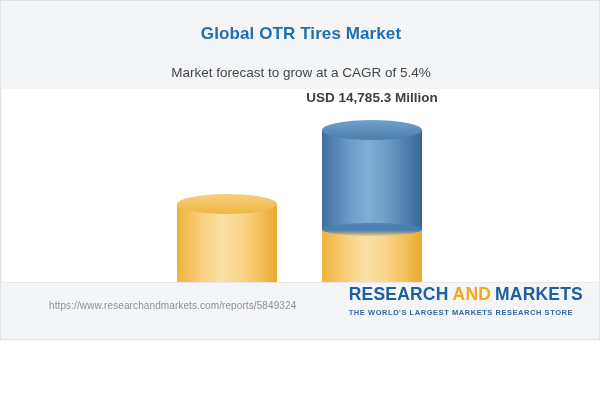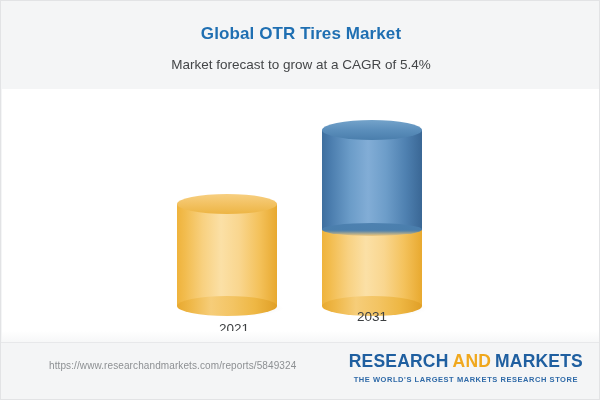--- a/index.html
+++ b/index.html
@@ -2,40 +2,40 @@
 <html><head>
 <meta charset="utf-8">
 <style>
   html,body{margin:0;padding:0;}
   body{
     width:600px;height:400px;overflow:hidden;
     font-family:"Liberation Sans","DejaVu Sans",sans-serif;
     background:#ffffff;
   }
   .card{
-    position:relative;width:600px;height:400px;box-sizing:border-box;
+    position:relative;width:600px;height:340px;box-sizing:border-box;
     background:#f4f5f6;
     border:1px solid #e2e3e5;
     overflow:hidden;
   }
 
   
   .header{
     position:absolute;left:0;top:0;width:600px;height:88px;
     background:#f4f5f6;
     text-align:center;
   }
   .title{
     margin:0;padding-top:22px;
     font-size:17px;font-weight:bold;letter-spacing:.1px;
     color:#1f6fb2;
     line-height:22px;
   }
   .subtitle{
-    margin:2px;padding-top:9px;
+    margin:10px;padding-top:9px;
     font-size:13.5px;font-weight:400;
     color:#444648;
     line-height:18px;
   }
 
   
   .plot{
     position:absolute;left:1px;top:88px;width:598px;height:256px;
     background:#ffffff;
   }
@@ -110,21 +110,21 @@
     position:absolute;left:0;bottom:0;width:600px;height:56px;
     background:#f4f5f6;
     border-top:1px solid #e7e8ea;
   }
   .url{
     position:absolute;left:48px;top:17px;
     font-size:10px;color:#8d9093;letter-spacing:.1px;
     white-space:nowrap;
   }
   .logo{
-    position:absolute;right:18px;top:8px;text-align:center;
+    position:absolute;right:18px;top:1px;text-align:left;
   }
   .logo-main{
     font-size:17.5px;font-weight:bold;letter-spacing:.2px;
     color:#1f5fa0;line-height:21px;white-space:nowrap;
   }
   .logo-main .and{color:#f0a81e;}
   .logo-sub{
     font-size:7.5px;font-weight:bold;letter-spacing:.55px;
     color:#2f6aa8;line-height:11px;white-space:nowrap;
     padding-top:2px;
@@ -151,20 +151,21 @@
         <div class="cyl-body gold-body" style="top:10px;height:102px;"></div>
         <div class="cap-bottom gold-cap-bottom" style="top:102px;"></div>
         <div class="cap-top gold-cap" style="top:0;"></div>
       </div>
 
       <div class="cat-label" style="left:182px;top:232px;width:100px;">2021</div>
     </div>
 
     <div class="bar-group" style="left:298px;top:0;width:300px;height:256px;">
 
+      <div class="value-label" style="left:-3px;top:1px;width:150px;">USD 14,785.3 Million</div>
 
       <div class="shadow" style="left:25px;top:210px;width:104px;height:18px;"></div>
 
       <div class="cyl" style="left:22px;top:31px;width:100px;height:194px;">
 
         <div class="cyl-body gold-body" style="top:108px;height:78px;"></div>
         <div class="cap-bottom gold-cap-bottom" style="top:176px;"></div>
 
         <div class="cyl-body blue-body" style="top:10px;height:100px;"></div>
         <div class="seam" style="top:103px;"></div>

